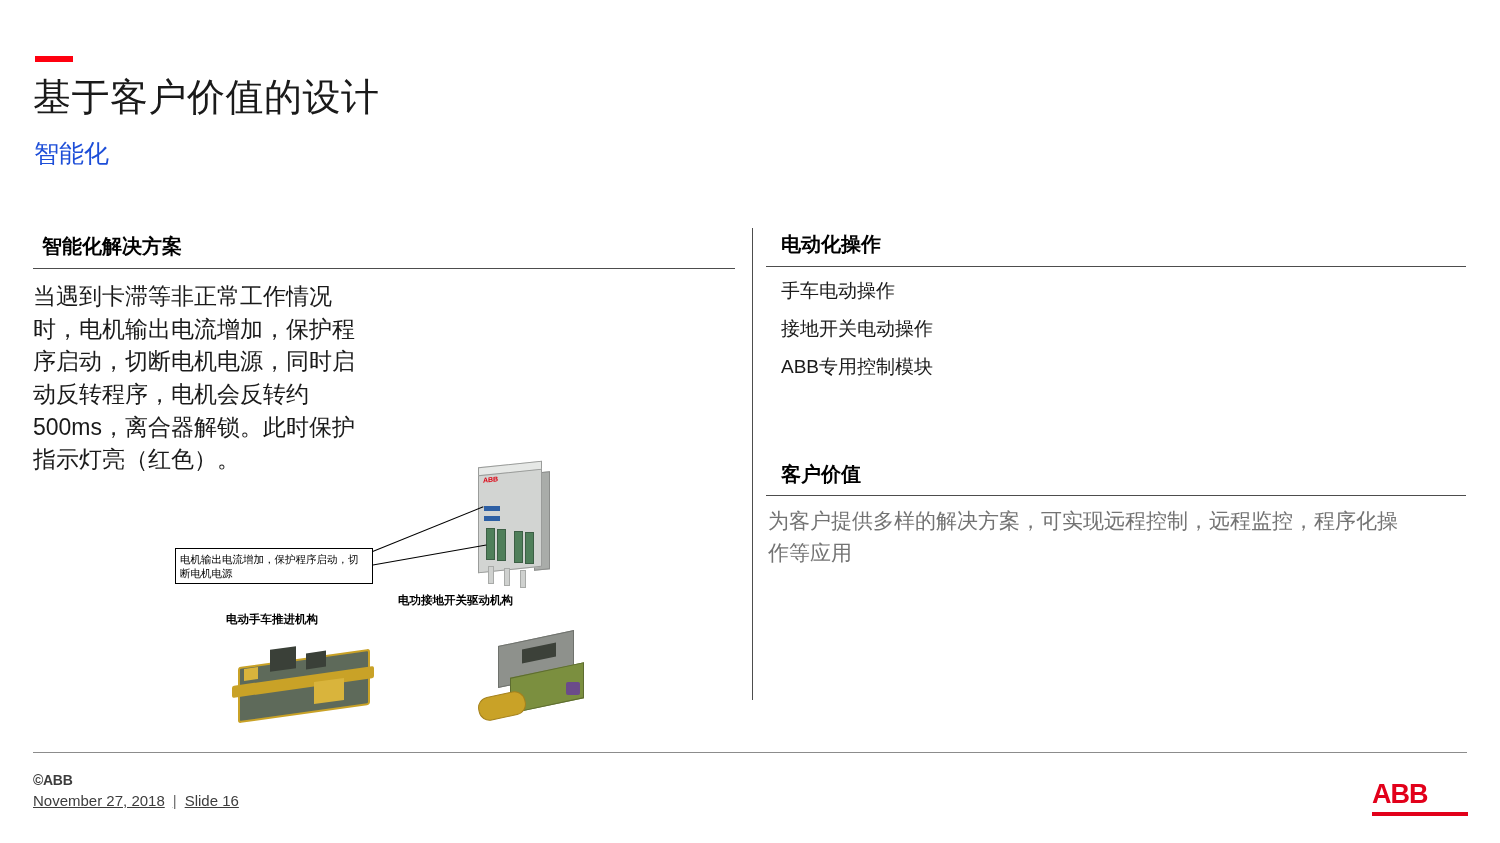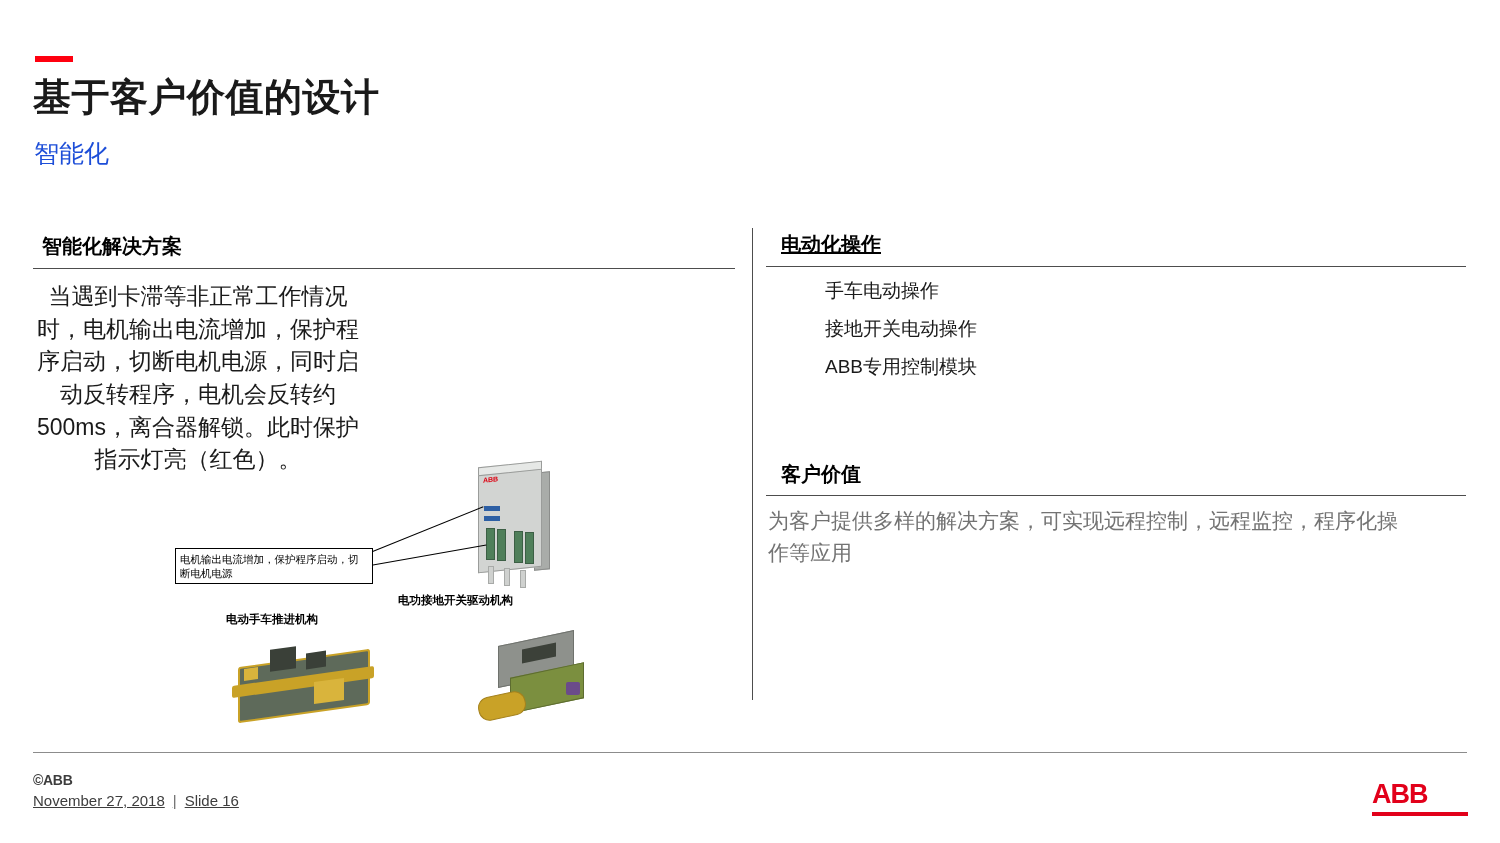--- a/index.html
+++ b/index.html
@@ -25,21 +25,21 @@
     top: 56px;
     width: 38px;
     height: 6px;
     background: #ff000f;
   }
   .slide-title {
     position: absolute;
     left: 33px;
     top: 72px;
     font-size: 38px;
-    font-weight: bold;
+    font-weight: normal;
     letter-spacing: 0.5px;
     color: #1a1a1a;
     white-space: nowrap;
   }
   .slide-subtitle {
     position: absolute;
     left: 34px;
     top: 137px;
     font-size: 25px;
     font-weight: normal;
@@ -65,45 +65,44 @@
   #left-head { left: 42px; top: 233px; }
   #left-rule { left: 33px; top: 268px; width: 702px; }
   #left-body {
     position: absolute;
     left: 33px;
     top: 280px;
     width: 330px;
     font-size: 23px;
     line-height: 1.42;
     color: #1a1a1a;
-    text-align: center;
   }
 
   
   #v-divider {
     position: absolute;
     left: 752px;
     top: 228px;
     width: 1px;
     height: 472px;
     background: #4d4d4d;
   }
 
   
-  #right-head-1 { left: 781px; top: 231px; text-decoration: underline; }
+  #right-head-1 { left: 781px; top: 231px; }
   #right-rule-1 { left: 766px; top: 266px; width: 700px; }
   .right-list {
     position: absolute;
     left: 781px;
     font-size: 19px;
     line-height: 1;
     color: #1a1a1a;
   }
   .right-list div { margin-bottom: 19px; white-space: nowrap; }
-  #right-list-1 { top: 281px; margin-left: 44px; }
+  #right-list-1 { top: 281px; }
 
   #right-head-2 { left: 781px; top: 461px; }
   #right-rule-2 { left: 766px; top: 495px; width: 700px; }
   #right-body-2 {
     position: absolute;
     left: 768px;
     top: 505px;
     width: 640px;
     font-size: 21px;
     line-height: 1.5;

